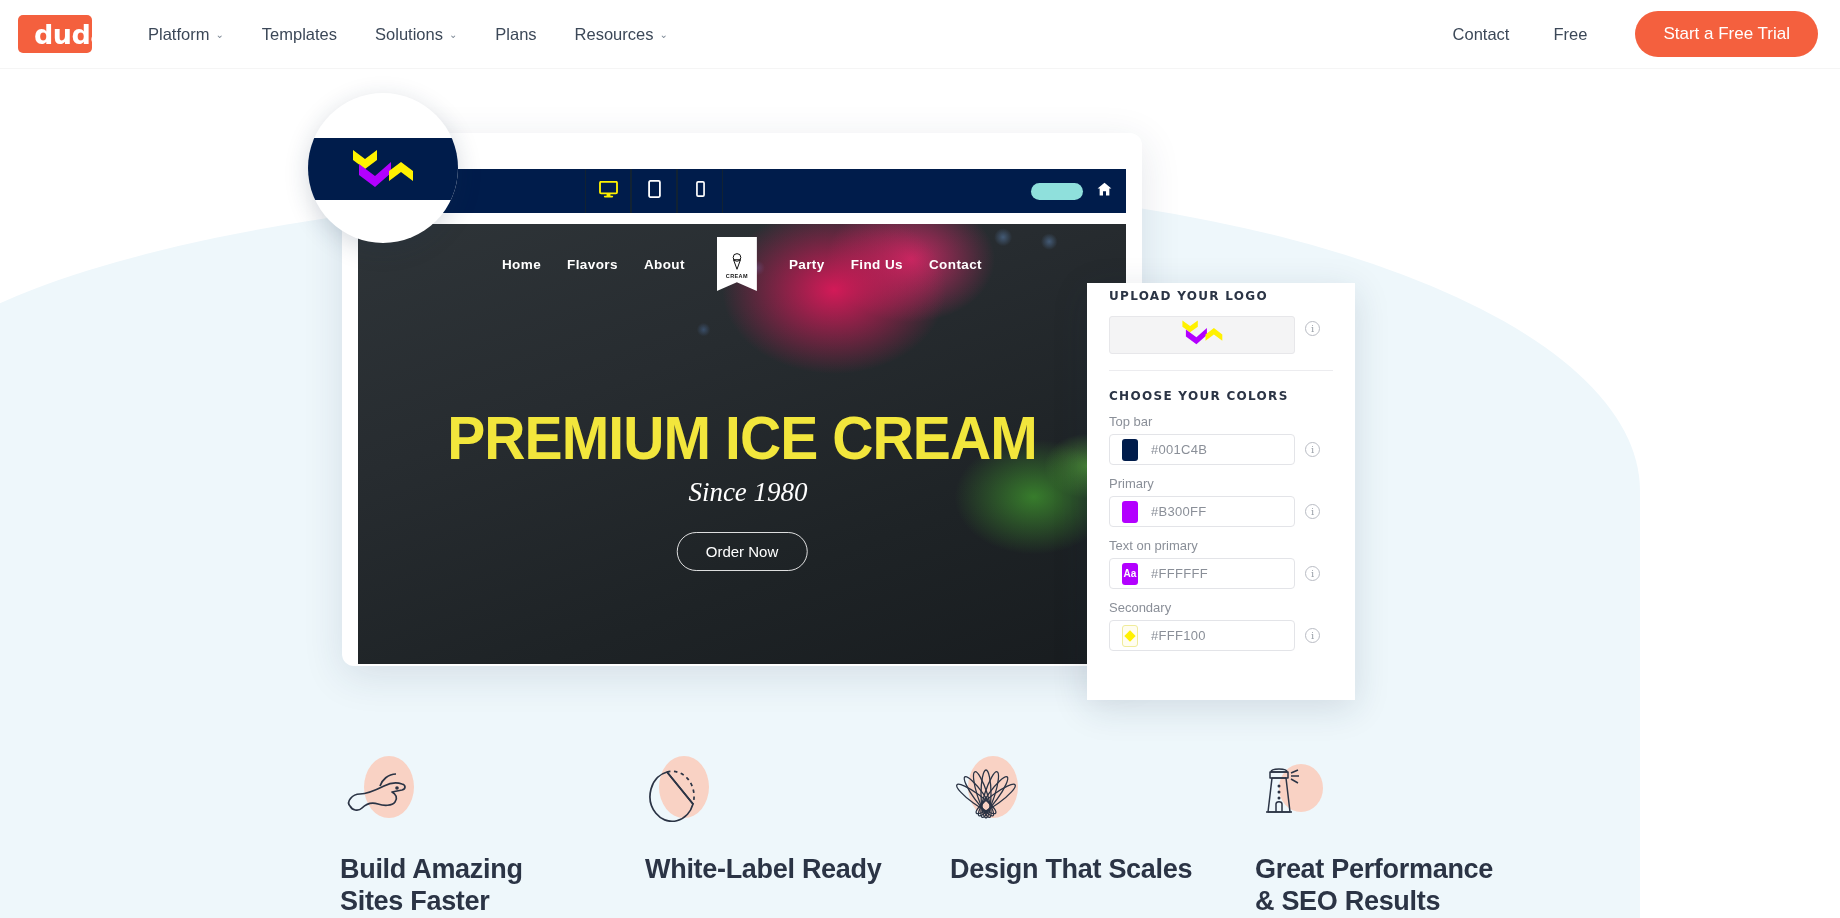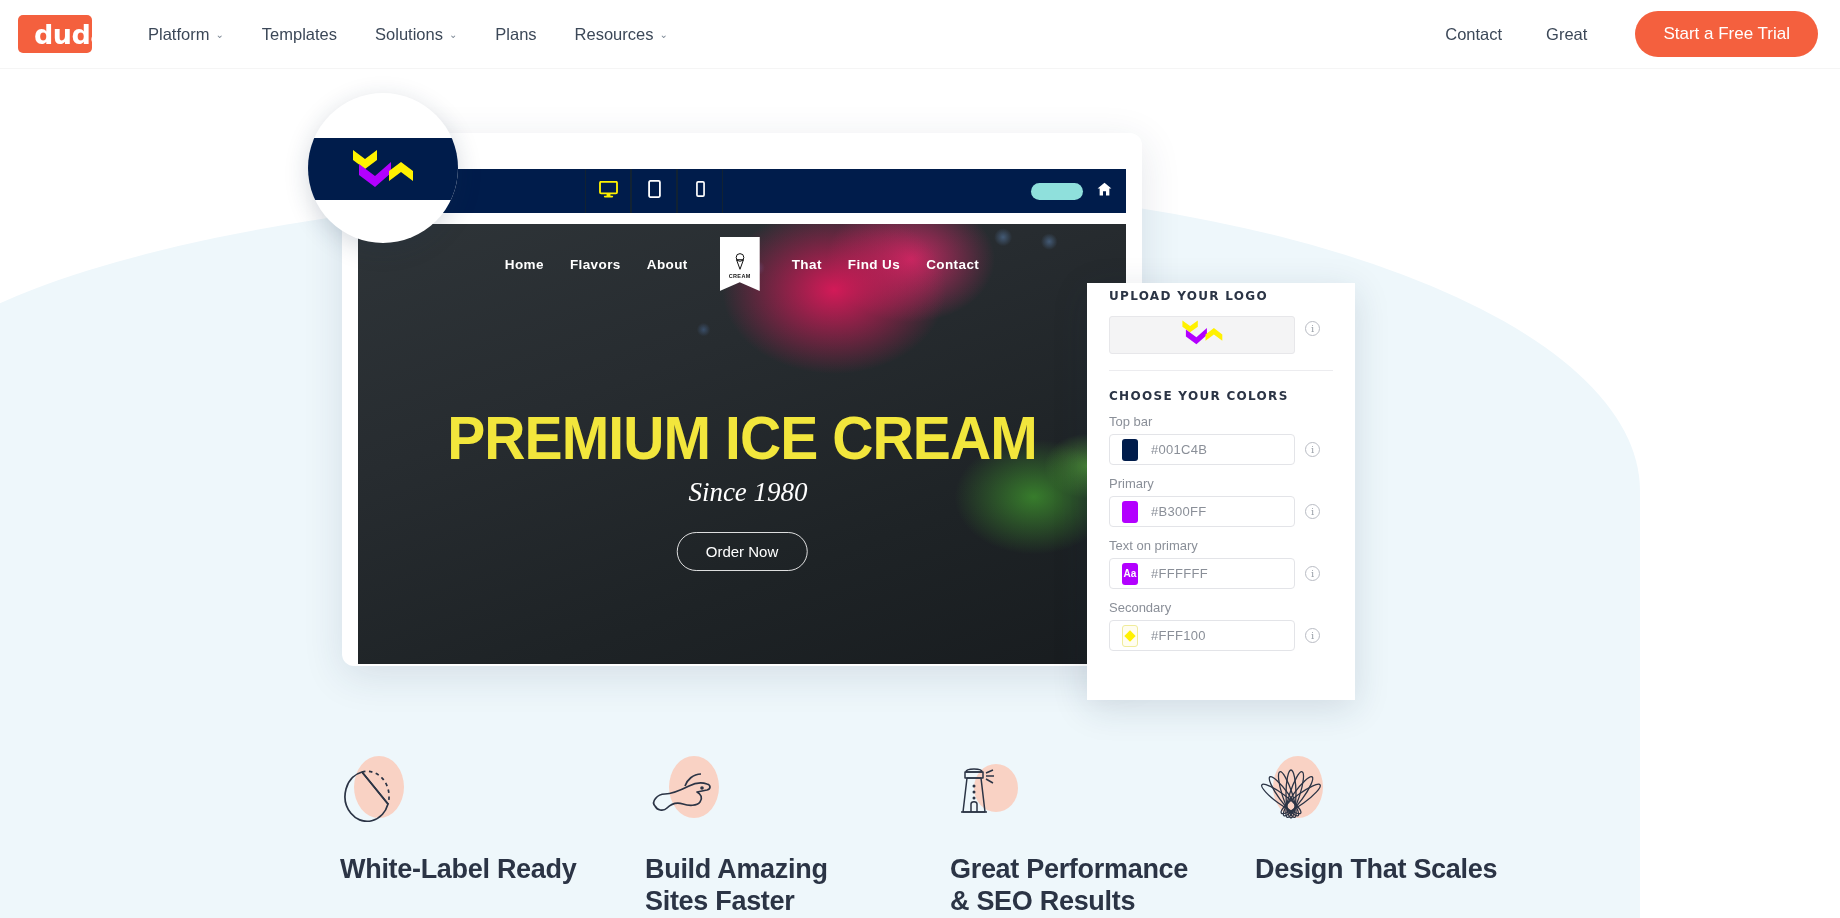--- a/index.html
+++ b/index.html
@@ -201,21 +201,21 @@
       <span>Plans</span>
     </div>
     <div class="navlink">
       <span>Resources</span>
       <span class="caret">⌄</span>
     </div>
   </div>
 
   <div id="nav-right">
     <div class="navlink">Contact</div>
-    <div class="navlink">Great</div>
+    <div class="navlink">Free</div>
     <button id="trial-btn">Start a Free Trial</button>
   </div>
 </div>
 
 <div id="preview-frame"></div>
 
 <div id="editor-bar">
   <div id="devgroup">
     <div class="devbtn">
       <span>
@@ -256,21 +256,21 @@
     <span class="sn">Home</span>
     <span class="sn">Flavors</span>
     <span class="sn">About</span>
     <div id="site-badge">
       <svg width="16" height="20" viewBox="0 0 16 22" style="margin-bottom:1px">
         <circle cx="8" cy="6" r="4.2" fill="none" stroke="#111" stroke-width="1.1"></circle>
         <path d="M4.2 8.5 L8 19 L11.8 8.5 Z" fill="none" stroke="#111" stroke-width="1.1"></path>
       </svg>
       <span>CREAM</span>
     </div>
-    <span class="sn">That</span>
+    <span class="sn">Party</span>
     <span class="sn">Find Us</span>
     <span class="sn">Contact</span>
   </div>
   <div id="hero-title">PREMIUM ICE CREAM</div>
   <div id="hero-sub">Since 1980</div>
   <button id="hero-btn">Order Now</button>
 </div>
 
 <div id="magnifier">
   <div id="mag-band">
@@ -342,42 +342,60 @@
       <span class="hexval">#FFF100</span>
     </div>
     <div class="info-ic">i</div>
   </div>
 </div>
 
 <div id="features">
 
   <div class="feat">
     <div class="feat-ic">
-      <div class="blob-ic" style="right:18px;"></div>
-      <svg width="82" height="62" viewBox="0 0 82 62" style="position:absolute;left:0;top:0">
-        <path d="M22 12 A22 25 0 1 0 48 44 Z" fill="none" stroke="#2b3445" stroke-width="1.7"></path>
-        <path d="M22 12 A22 25 0 0 1 48 44" fill="none" stroke="#2b3445" stroke-width="1.7" stroke-dasharray="3.5,3.5"></path>
-        <path d="M22 12 L48 44" fill="none" stroke="#2b3445" stroke-width="1.7"></path>
-      </svg>
-    </div>
-    <div class="feat-title">White-Label Ready</div>
-  </div>
-
-  <div class="feat">
-    <div class="feat-ic">
       <div class="blob-ic"></div>
       <svg width="82" height="62" viewBox="0 0 82 62" style="position:absolute;left:0;top:0">
         <path d="M10 46 C6 42 12 34 20 34 C28 34 36 30 44 26 C50 23 56 22 62 24
                  C66 25 66 29 62 30 L52 32 C56 34 58 38 55 42 C52 46 44 46 38 44
                  C32 42 26 44 22 48 C18 52 12 50 10 46 Z" fill="none" stroke="#2b3445" stroke-width="1.7" stroke-linejoin="round"></path>
         <path d="M40 26 C42 20 48 14 56 14" fill="none" stroke="#2b3445" stroke-width="1.7"></path>
         <circle cx="57" cy="28" r="1.8" fill="#2b3445"></circle>
       </svg>
     </div>
     <div class="feat-title">Build Amazing Sites Faster</div>
+  </div>
+
+  <div class="feat">
+    <div class="feat-ic">
+      <div class="blob-ic" style="right:18px;"></div>
+      <svg width="82" height="62" viewBox="0 0 82 62" style="position:absolute;left:0;top:0">
+        <path d="M22 12 A22 25 0 1 0 48 44 Z" fill="none" stroke="#2b3445" stroke-width="1.7"></path>
+        <path d="M22 12 A22 25 0 0 1 48 44" fill="none" stroke="#2b3445" stroke-width="1.7" stroke-dasharray="3.5,3.5"></path>
+        <path d="M22 12 L48 44" fill="none" stroke="#2b3445" stroke-width="1.7"></path>
+      </svg>
+    </div>
+    <div class="feat-title">White-Label Ready</div>
+  </div>
+
+  <div class="feat">
+    <div class="feat-ic">
+      <div class="blob-ic" style="right:14px;"></div>
+      <svg width="82" height="62" viewBox="0 0 82 62" style="position:absolute;left:0;top:0">
+        <g fill="none" stroke="#2b3445" stroke-width="1.3">
+          <ellipse cx="36" cy="34" rx="5" ry="24"></ellipse>
+          <ellipse cx="36" cy="34" rx="5" ry="24" transform="rotate(18 36 46)"></ellipse>
+          <ellipse cx="36" cy="34" rx="5" ry="24" transform="rotate(36 36 46)"></ellipse>
+          <ellipse cx="36" cy="34" rx="5" ry="24" transform="rotate(-18 36 46)"></ellipse>
+          <ellipse cx="36" cy="34" rx="5" ry="24" transform="rotate(-36 36 46)"></ellipse>
+          <ellipse cx="36" cy="34" rx="5" ry="24" transform="rotate(54 36 46)"></ellipse>
+          <ellipse cx="36" cy="34" rx="5" ry="24" transform="rotate(-54 36 46)"></ellipse>
+        </g>
+      </svg>
+    </div>
+    <div class="feat-title">Design That Scales</div>
   </div>
 
   <div class="feat">
     <div class="feat-ic">
       <div class="blob-ic" style="right:14px;top:4px;width:44px;height:48px;"></div>
       <svg width="82" height="62" viewBox="0 0 82 62" style="position:absolute;left:0;top:0">
         <g fill="none" stroke="#2b3445" stroke-width="1.5" stroke-linejoin="round">
           <path d="M16 12 C16 8 32 8 32 12 Z"></path>
           <rect x="15" y="12" width="18" height="6"></rect>
           <path d="M17 18 L13 52 L35 52 L31 18 Z"></path>
@@ -386,31 +404,13 @@
           <path d="M36 13 L43 10 M36 16 L44 16 M36 19 L43 23"></path>
         </g>
         <circle cx="24" cy="26" r="1.5" fill="#2b3445"></circle>
         <circle cx="24" cy="32" r="1.5" fill="#2b3445"></circle>
         <circle cx="24" cy="38" r="1.5" fill="#2b3445"></circle>
       </svg>
     </div>
     <div class="feat-title">Great Performance &amp; SEO Results</div>
   </div>
 
-  <div class="feat">
-    <div class="feat-ic">
-      <div class="blob-ic" style="right:14px;"></div>
-      <svg width="82" height="62" viewBox="0 0 82 62" style="position:absolute;left:0;top:0">
-        <g fill="none" stroke="#2b3445" stroke-width="1.3">
-          <ellipse cx="36" cy="34" rx="5" ry="24"></ellipse>
-          <ellipse cx="36" cy="34" rx="5" ry="24" transform="rotate(18 36 46)"></ellipse>
-          <ellipse cx="36" cy="34" rx="5" ry="24" transform="rotate(36 36 46)"></ellipse>
-          <ellipse cx="36" cy="34" rx="5" ry="24" transform="rotate(-18 36 46)"></ellipse>
-          <ellipse cx="36" cy="34" rx="5" ry="24" transform="rotate(-36 36 46)"></ellipse>
-          <ellipse cx="36" cy="34" rx="5" ry="24" transform="rotate(54 36 46)"></ellipse>
-          <ellipse cx="36" cy="34" rx="5" ry="24" transform="rotate(-54 36 46)"></ellipse>
-        </g>
-      </svg>
-    </div>
-    <div class="feat-title">Design That Scales</div>
-  </div>
-
 </div>
 
 </body></html>

